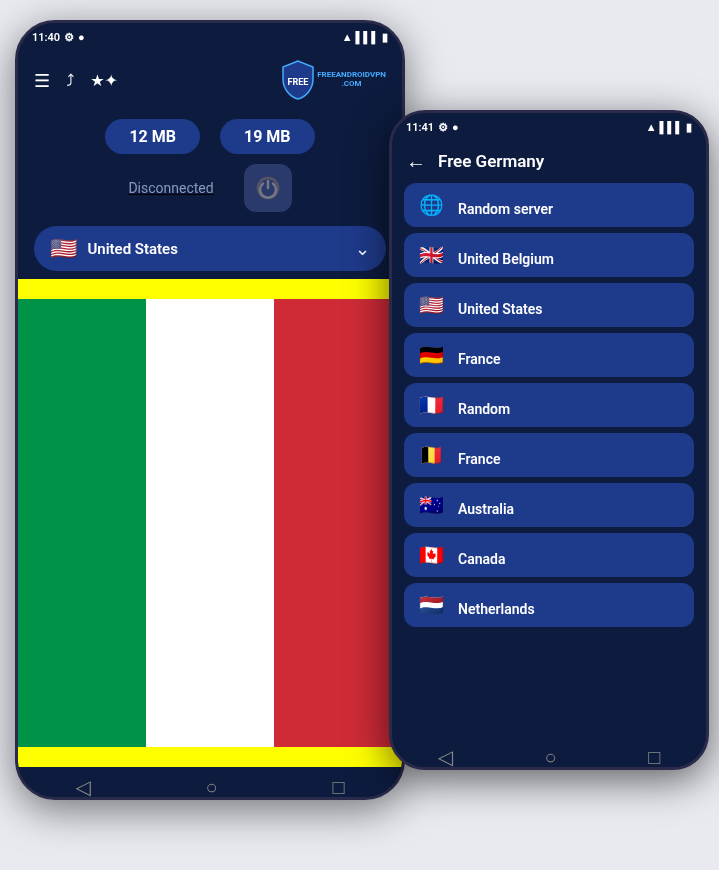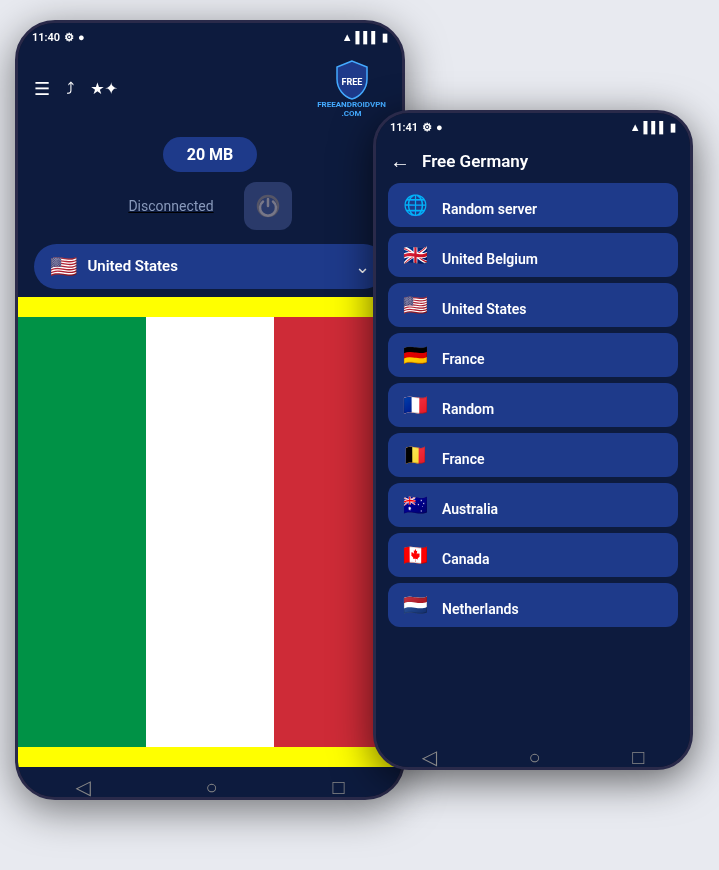--- a/index.html
+++ b/index.html
@@ -33,21 +33,21 @@
       background: #1a1a2e;
       border-radius: 40px;
       border: 3px solid #2a2a4a;
       box-shadow: 0 10px 40px rgba(0,0,0,0.5);
       overflow: hidden;
       z-index: 1;
     }
 
     .phone2 {
       position: absolute;
-      right: 26px;
+      right: 10px;
       top: 110px;
       width: 320px;
       height: 660px;
       background: #1a1a2e;
       border-radius: 36px;
       border: 3px solid #2a2a4a;
       box-shadow: 0 10px 40px rgba(0,0,0,0.6);
       overflow: hidden;
       z-index: 2;
     }
@@ -83,21 +83,20 @@
     }
     .toolbar-icon {
       color: white;
       font-size: 18px;
       cursor: pointer;
     }
 
     .logo-area {
       margin-left: auto;
       display: flex;
-      flex-direction: column;
       align-items: center;
     }
     .logo-shield {
       width: 38px;
       height: 42px;
     }
 
     .data-row {
       display: flex;
       justify-content: center;
@@ -258,21 +257,24 @@
           </svg>
           <div style="color:#4af; font-size:8px; font-weight:bold; text-align:center; line-height:1.1">
             <div>FREEANDROIDVPN</div>
             <div>.COM</div>
           </div>
         </div>
       </div>
 
       <div class="data-row">
         <div class="data-pill">
-          <span>20 MB</span>
+          <span>12 MB</span>
+        </div>
+        <div class="data-pill">
+          <span>19 MB</span>
         </div>
       </div>
 
       <div class="conn-row">
         <span class="conn-status">Disconnected</span>
         <div class="power-btn">
           <svg viewBox="0 0 28 28">
             <circle cx="14" cy="14" r="10" fill="none" stroke="#556" stroke-width="2.5"></circle>
             <path d="M14 7 L14 14" stroke="#778" stroke-width="2.5" stroke-linecap="round"></path>
             <path d="M9 9.5 A8 8 0 1 0 19 9.5" fill="none" stroke="#778" stroke-width="2.5" stroke-linecap="round"></path>

